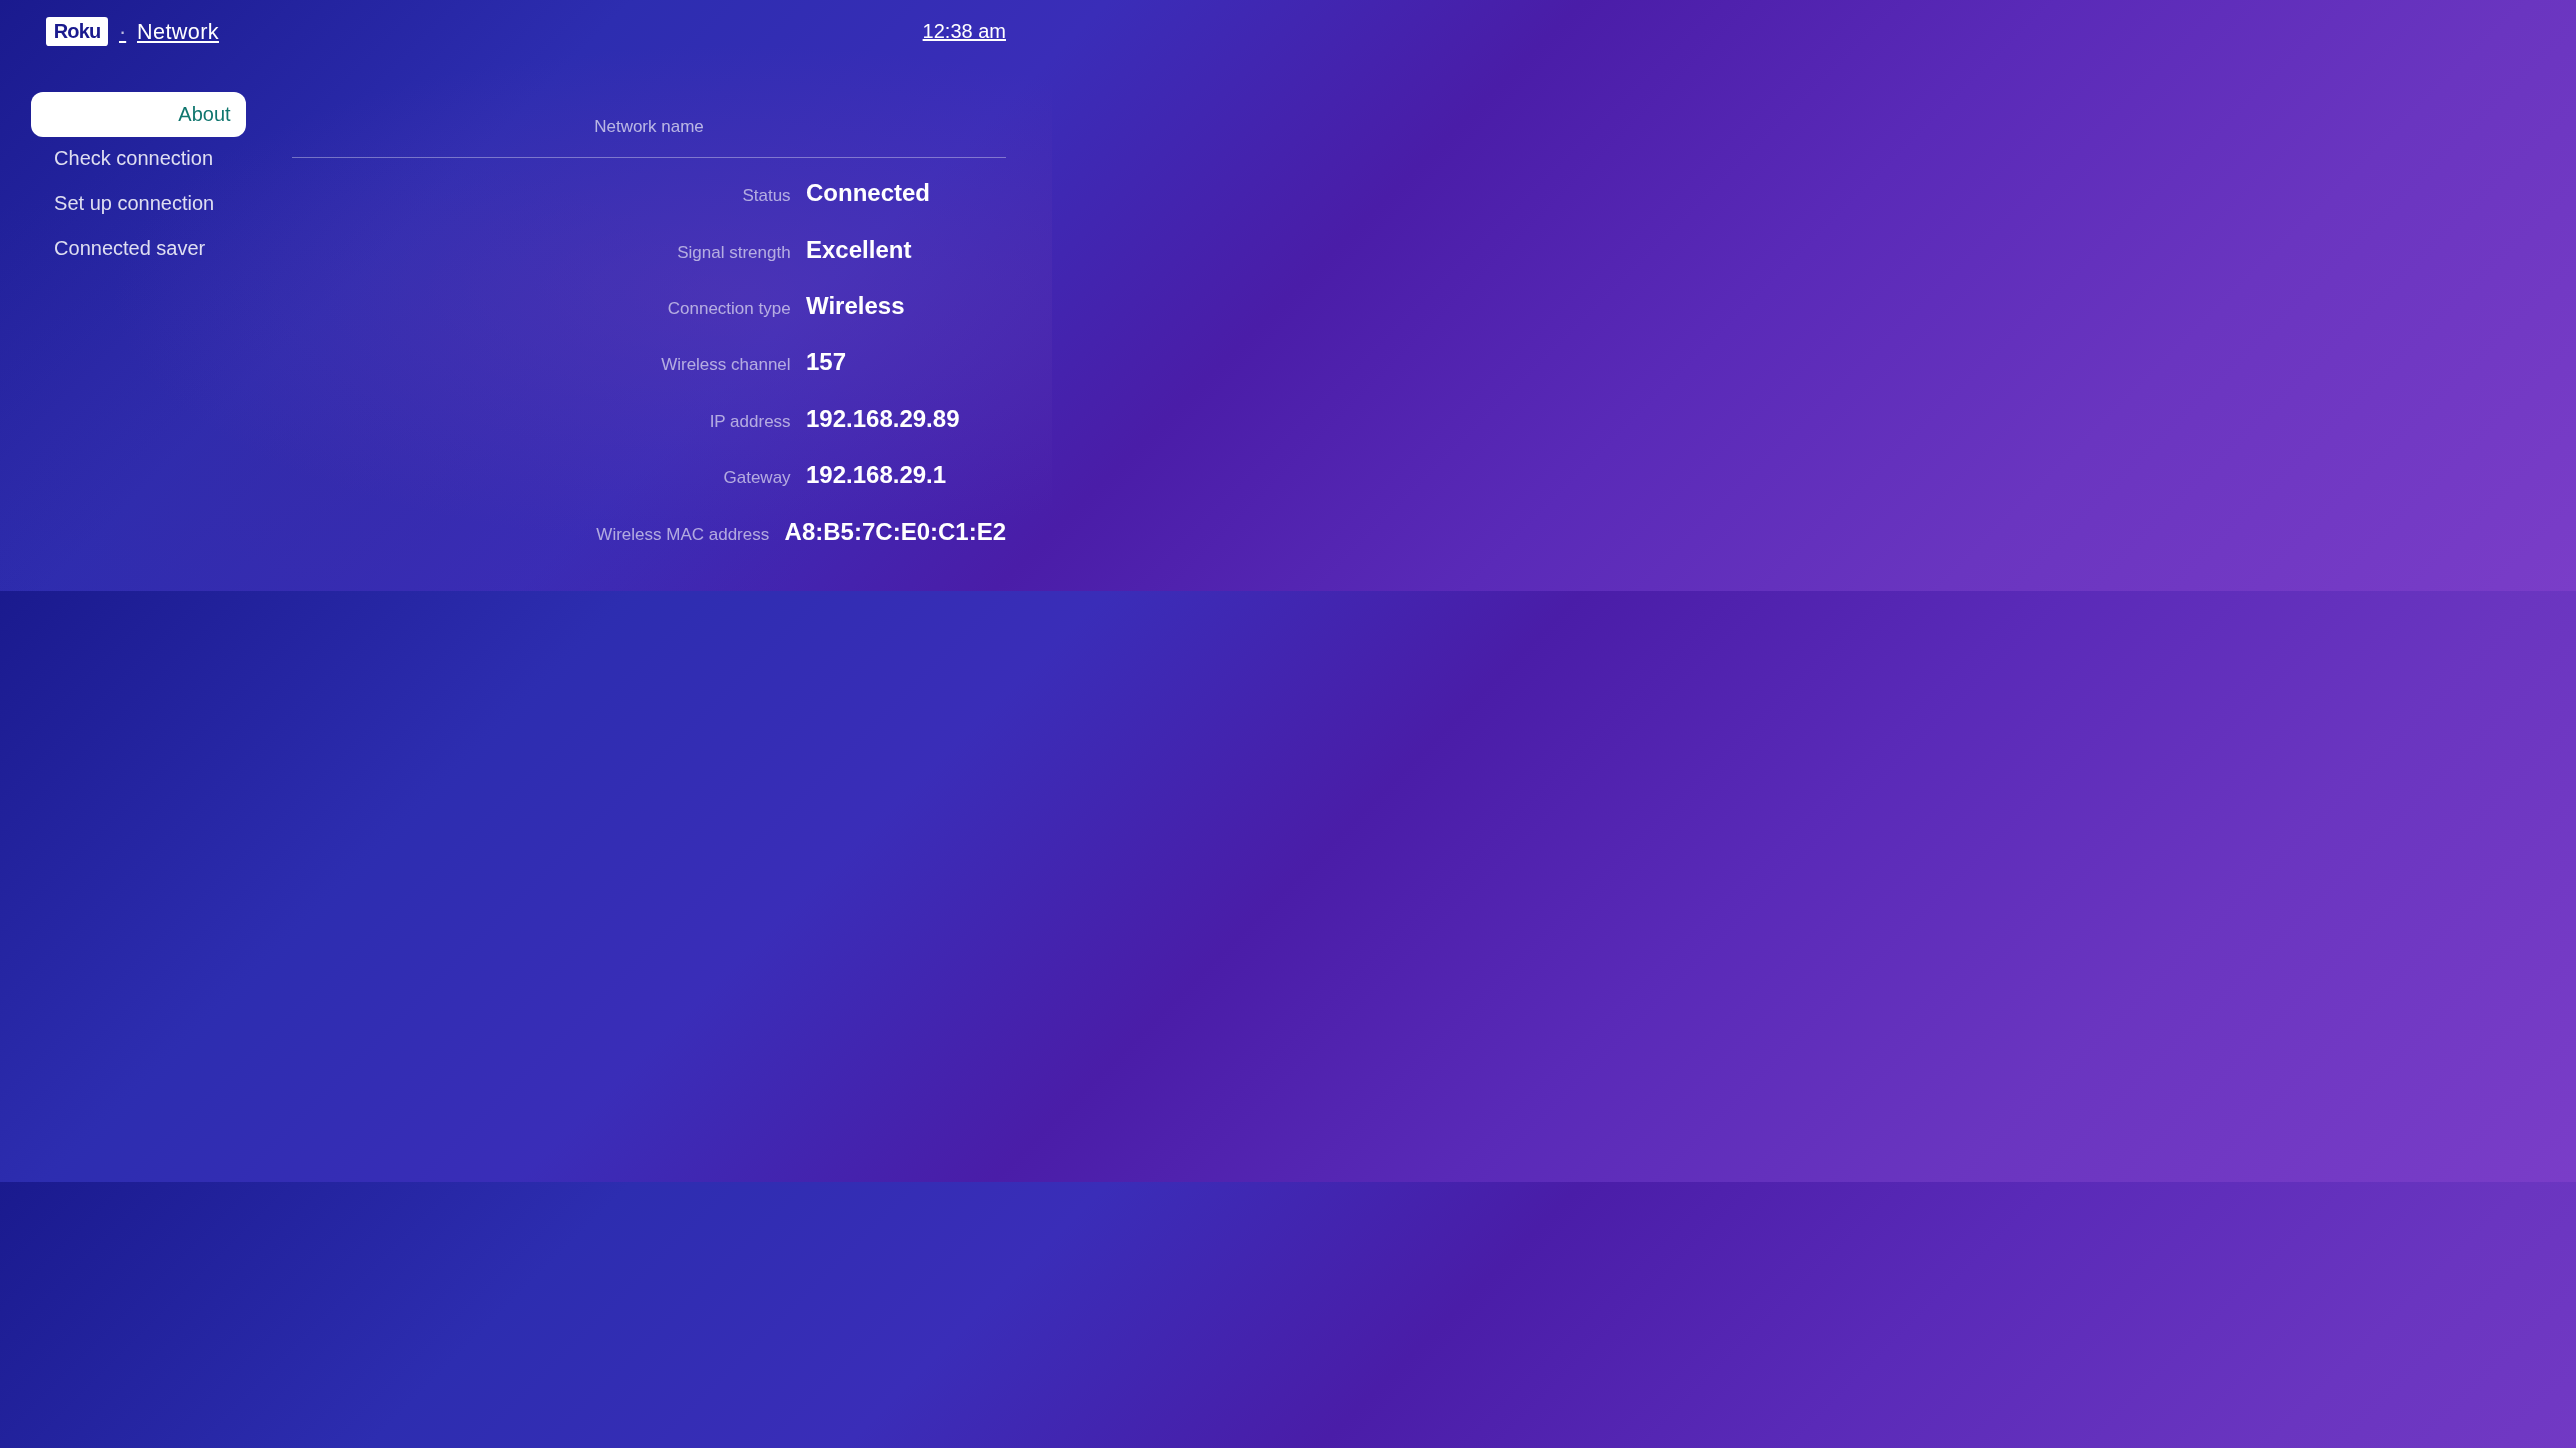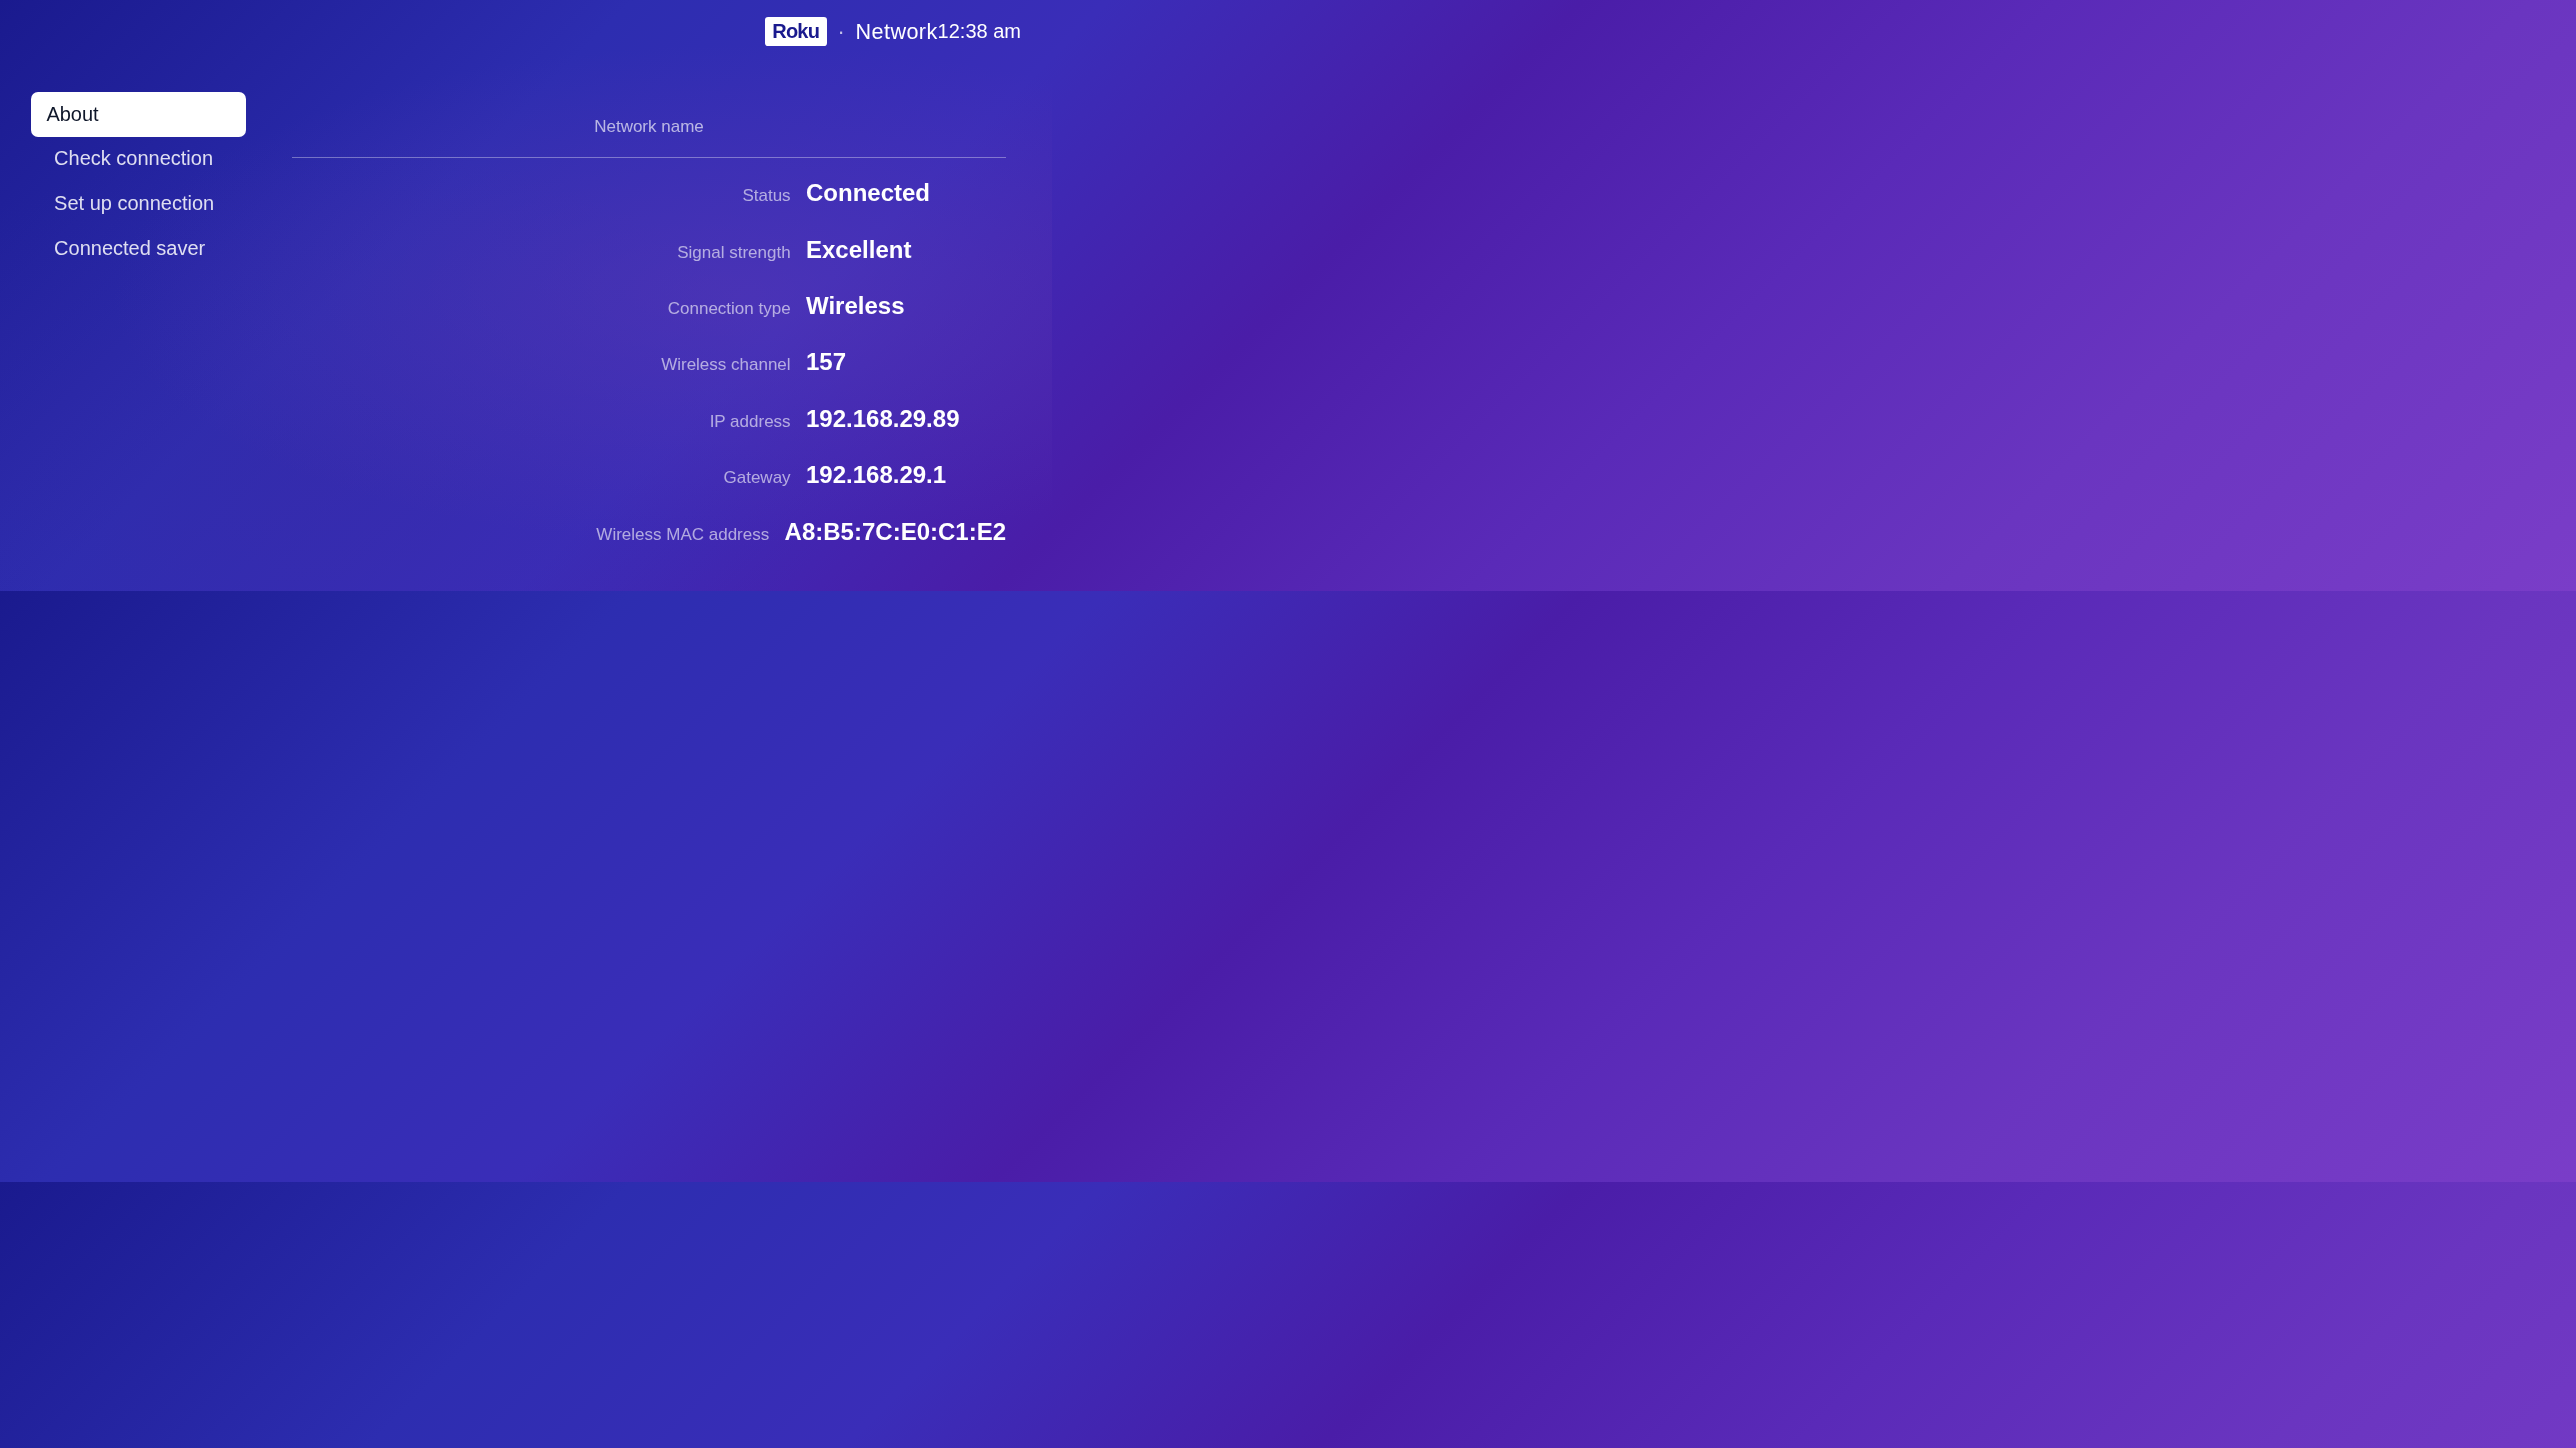--- a/index.html
+++ b/index.html
@@ -25,24 +25,25 @@
       background: radial-gradient(ellipse at 70% 50%, rgba(100, 60, 180, 0.4) 0%, transparent 60%),
                   radial-gradient(ellipse at 30% 80%, rgba(60, 40, 160, 0.3) 0%, transparent 50%);
       pointer-events: none;
     }
 
     .header {
       position: absolute;
       top: 0;
       left: 0;
       right: 0;
-      padding: 17px 31px;
+      padding: 17px 46px;
       display: flex;
       align-items: center;
-      justify-content: flex-end;
+      justify-content: space-between;
+      text-decoration: underline;
     }
 
     .header-left {
       display: flex;
       align-items: center;
       gap: 10.8px;
     }
 
     .roku-logo {
       background: white;
@@ -95,23 +96,24 @@
       padding: 10.8px 15.4px;
       font-size: 20px;
       cursor: pointer;
       border-radius: 4.6px;
       color: rgba(255,255,255,0.85);
       font-weight: 400;
     }
 
     .menu-item.active {
       background: white;
-      color: #0f172a;
+      color: #0f766e;
       font-weight: 500;
-      border-radius: 7px;
+      border-radius: 12px;
+      text-align: right;
     }
 
     .menu-item:not(.active) {
       margin-left: 7.7px;
     }
 
     
     .right-panel {
       flex: 1;
       padding: 7.7px 46px 23px 46px;

